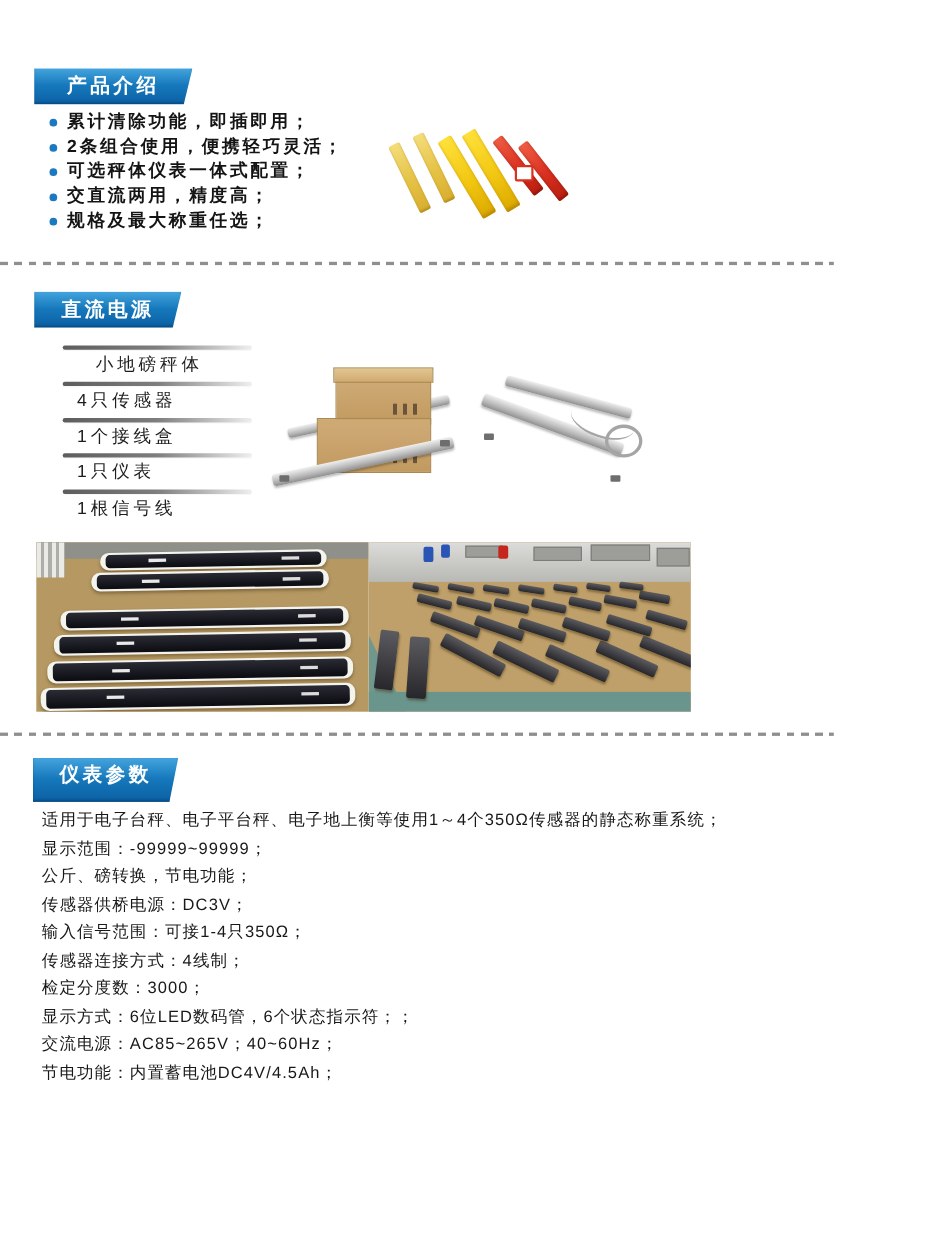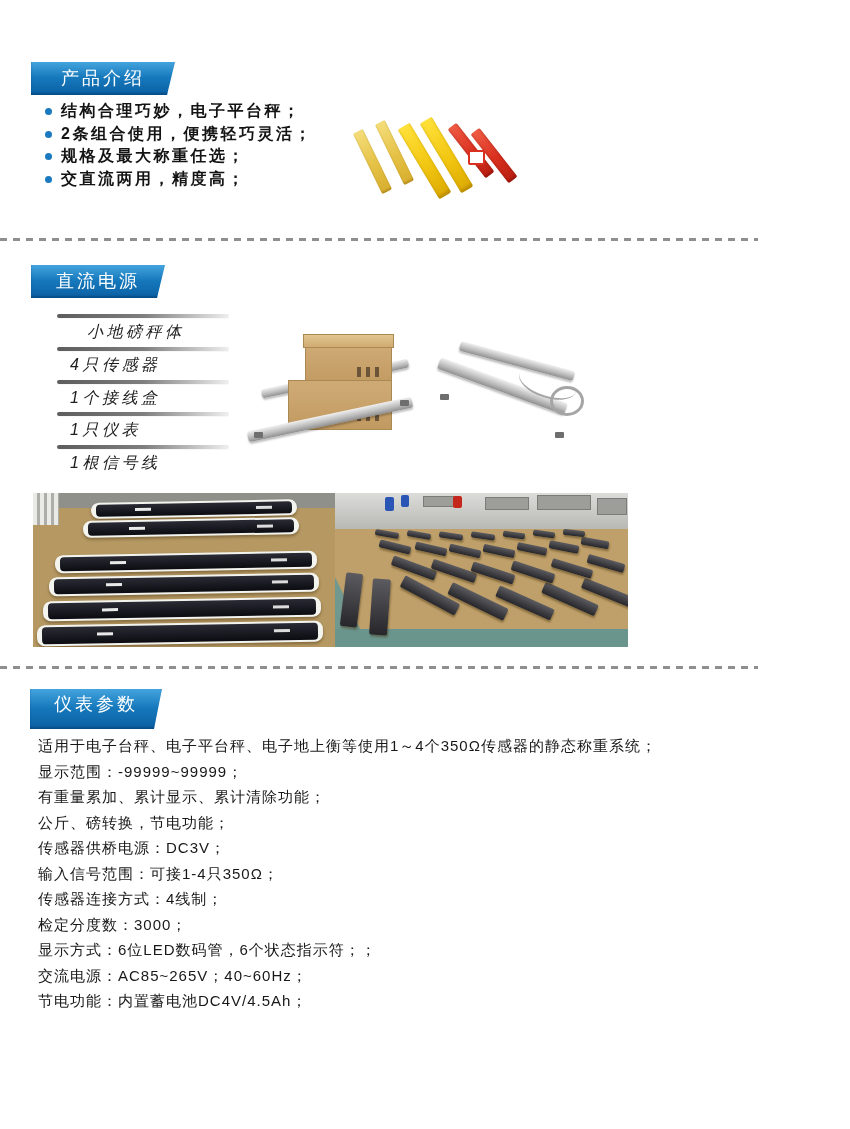--- a/index.html
+++ b/index.html
@@ -1,21 +1,21 @@
 <!DOCTYPE html>
 <html><head>
 <meta charset="utf-8">
 <style>
   html,body{margin:0;padding:0;background:#fff;}
   .page{position:relative;width:850px;height:1129px;background:#ffffff;overflow:hidden;
         font-family:"Liberation Sans",sans-serif;color:#1a1a1a;}
 
   
   .badge{position:absolute;height:33px;line-height:33px;text-align:center;
-         color:#ffffff;font-size:18px;font-weight:normal;letter-spacing:3px;
+         color:#ffffff;font-size:18px;font-weight:bold;letter-spacing:3px;
          background:linear-gradient(180deg,#44a4de 0%,#1578bb 48%,#0b60a3 100%);
          clip-path:polygon(0 0,100% 0,calc(100% - 8px) 100%,0 100%);
          box-shadow:inset 0 -2px 2px rgba(0,40,80,.35);}
 
   
   .divider{position:absolute;left:0;width:758px;height:3px;
            background:repeating-linear-gradient(90deg,#8f8f8f 0 7px,transparent 7px 13px);}
 
   
   .bullets{position:absolute;left:44px;top:100px;margin:0;padding:0;list-style:none;}
@@ -32,21 +32,21 @@
   .ramp.rr{background:linear-gradient(90deg,#ef5c44,#d9301f 55%,#b81f10);box-shadow:inset -2px 0 3px rgba(90,0,0,.4);}
   .ramp-link{position:absolute;width:13px;height:11px;background:#fff;border:2px solid #d9301f;border-radius:2px;}
 
   
   .cfg{position:absolute;left:57px;top:314px;width:172px;}
   .cfg-item{height:32.8px;}
   .cfg-bar{height:4px;border-radius:2px;
            background:linear-gradient(90deg,#5d5d5d,#7e7e7e 50%,#c6c6c6 82%,#efefef);
            box-shadow:0 1px 0 #f7f7f7;}
   .cfg-label{height:28.8px;line-height:28.8px;font-size:16px;letter-spacing:3.5px;
-             color:#1d1d1d;padding-left:13px;white-space:nowrap;font-style:italic;}
+             color:#1d1d1d;padding-left:13px;white-space:nowrap;}
   .cfg-item:first-child .cfg-label{padding-left:30px;}
 
   
   .img2{position:absolute;left:250px;top:328px;width:365px;height:130px;}
   .beam{position:absolute;height:10px;border-radius:3px;
         background:linear-gradient(180deg,#f0f0f0,#b9b9b9 60%,#8f8f8f);
         box-shadow:0 2px 2px rgba(0,0,0,.25);}
   .foot{position:absolute;width:9px;height:6px;background:#6e6e6e;border-radius:1px;}
   .cbox{position:absolute;background:linear-gradient(180deg,#cfa974 12%,#c19a60);border:1px solid #a98a52;}
   .cbox .lid{position:absolute;left:-3px;right:-3px;top:-9px;height:12px;
@@ -86,24 +86,25 @@
 </head>
 <body>
 
 <div class="page">
 
   <div class="badge" style="left:31px;top:62px;width:144px;">
     <span>产品介绍</span>
   </div>
 
   <ul class="bullets">
-    <li>结构合理巧妙，电子平台秤；</li>
+    <li>累计清除功能，即插即用；</li>
     <li>2条组合使用，便携轻巧灵活；</li>
+    <li>可选秤体仪表一体式配置；</li>
+    <li>交直流两用，精度高；</li>
     <li>规格及最大称重任选；</li>
-    <li>交直流两用，精度高；</li>
   </ul>
 
   <div class="img1">
     <div class="ramp ly" style="left:-1px;top:44px;width:67px;height:11px;transform:rotate(64deg);"></div>
     <div class="ramp ly" style="left:21px;top:35px;width:67px;height:11px;transform:rotate(64deg);"></div>
     <div class="ramp yy" style="left:44px;top:42px;width:81px;height:14px;transform:rotate(59deg);"></div>
     <div class="ramp yy" style="left:66px;top:36px;width:81px;height:14px;transform:rotate(59deg);"></div>
     <div class="ramp rr" style="left:100px;top:33px;width:62px;height:11px;transform:rotate(52deg);"></div>
     <div class="ramp rr" style="left:123px;top:38px;width:62px;height:11px;transform:rotate(52deg);"></div>
     <div class="ramp-link" style="left:128px;top:38px;"></div>
@@ -225,21 +226,20 @@
 
   <div class="divider" style="top:666px;"></div>
 
   <div class="badge" style="left:30px;top:689px;width:132px;height:40px;line-height:31px;">
     <span>仪表参数</span>
   </div>
 
   <div class="specs">
     <div class="spec-line">适用于电子台秤、电子平台秤、电子地上衡等使用1～4个350Ω传感器的静态称重系统；</div>
     <div class="spec-line">显示范围：-99999~99999；</div>
-    <div class="spec-line">有重量累加、累计显示、累计清除功能；</div>
     <div class="spec-line">公斤、磅转换，节电功能；</div>
     <div class="spec-line">传感器供桥电源：DC3V；</div>
     <div class="spec-line">输入信号范围：可接1-4只350Ω；</div>
     <div class="spec-line">传感器连接方式：4线制；</div>
     <div class="spec-line">检定分度数：3000；</div>
     <div class="spec-line">显示方式：6位LED数码管，6个状态指示符；；</div>
     <div class="spec-line">交流电源：AC85~265V；40~60Hz；</div>
     <div class="spec-line">节电功能：内置蓄电池DC4V/4.5Ah；</div>
   </div>
 

